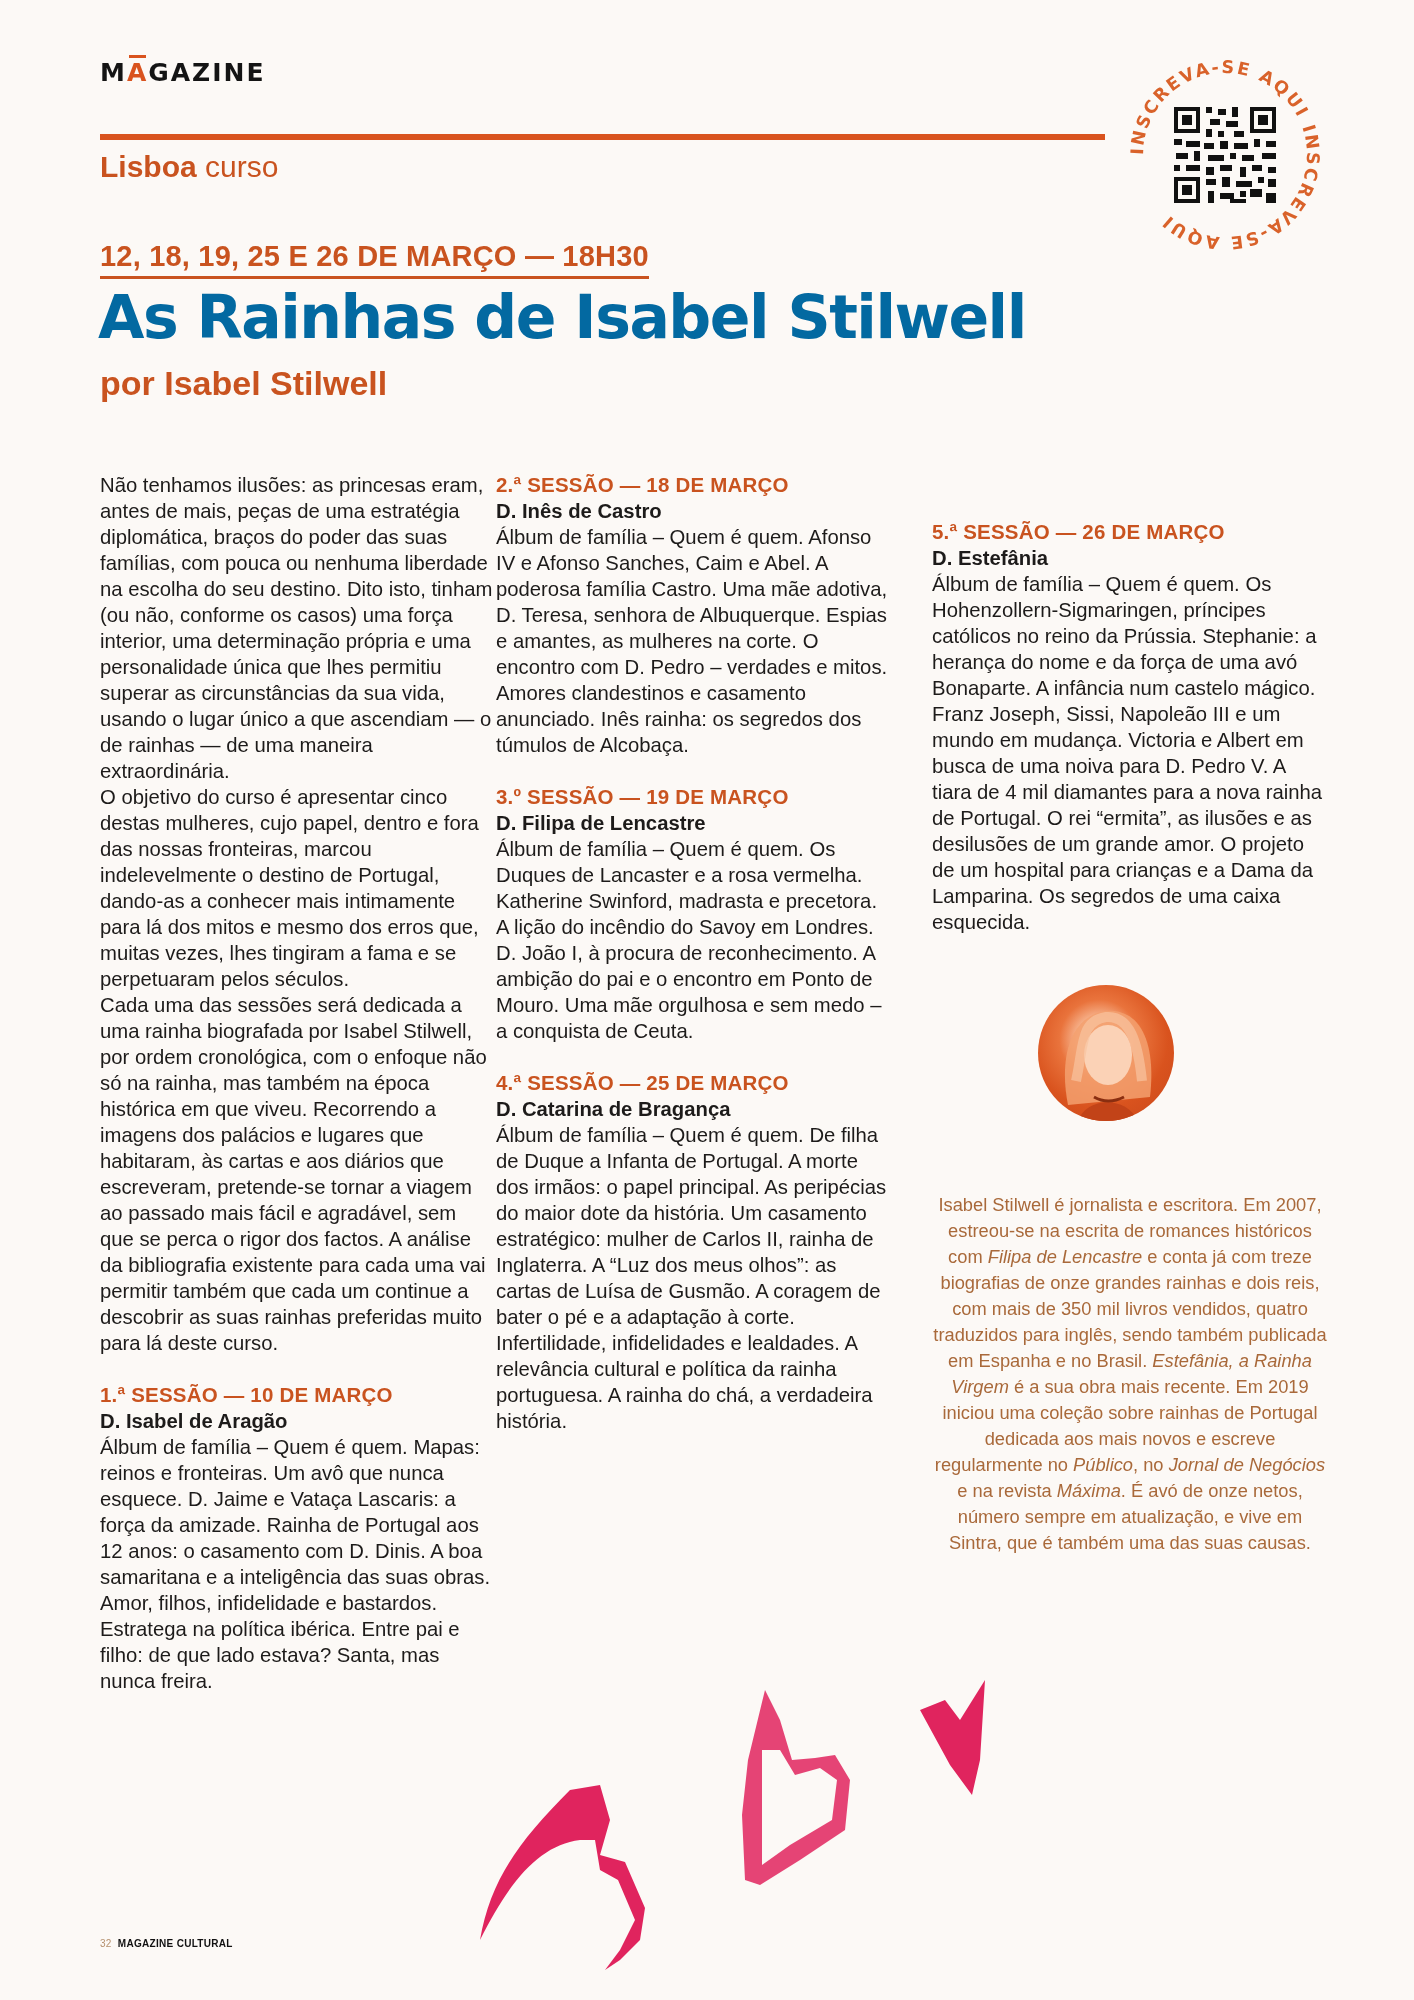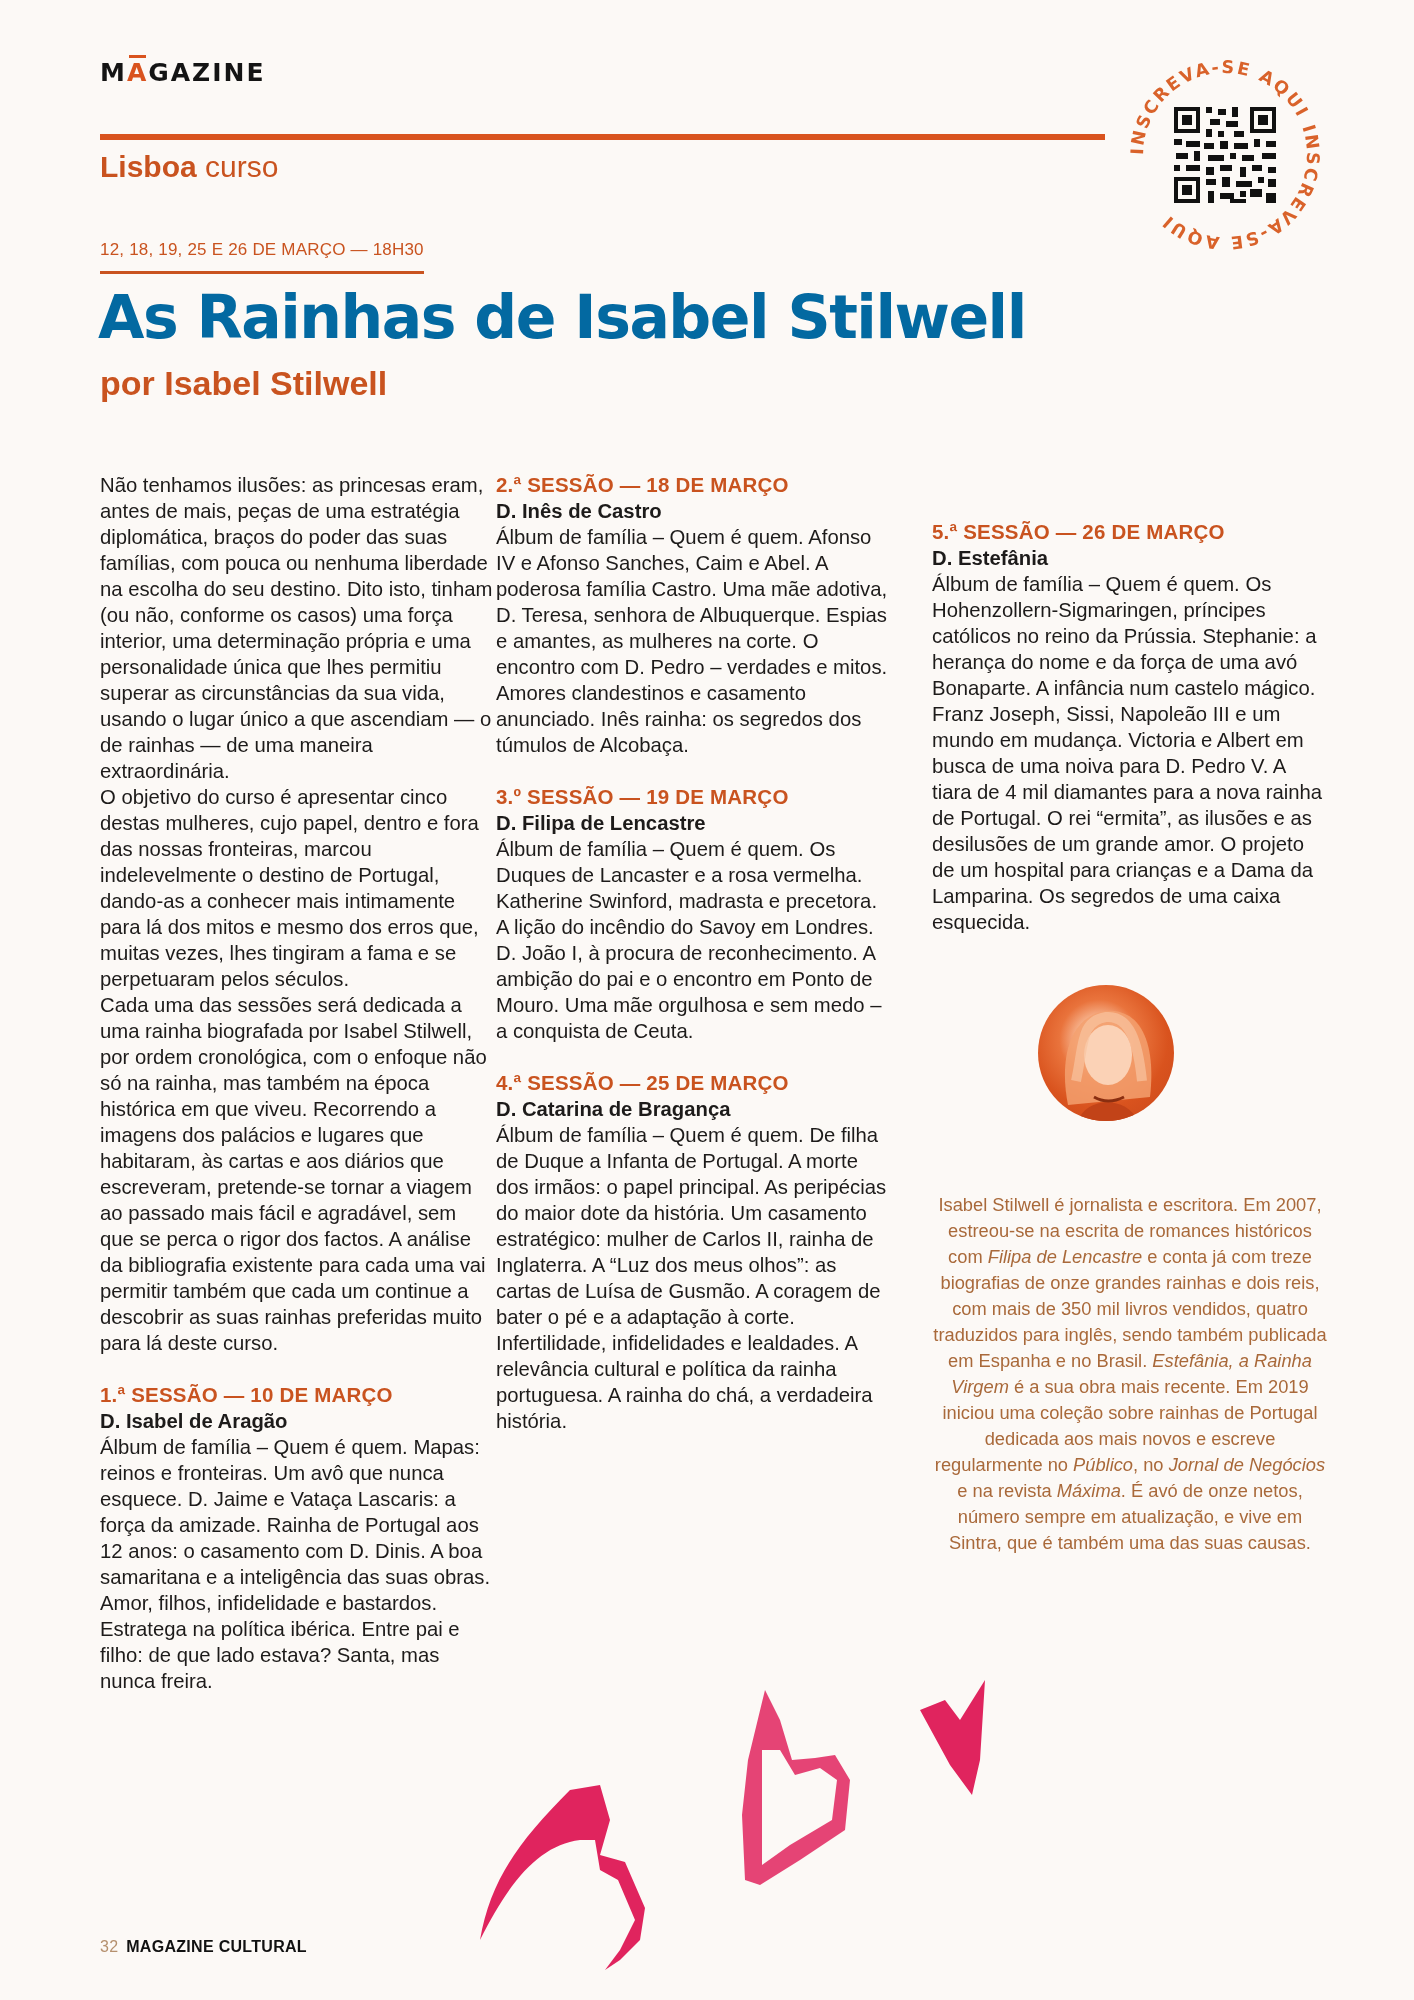--- a/index.html
+++ b/index.html
@@ -11,41 +11,41 @@
   .brand .accent-a::before { content: ""; position: absolute; left: 2px; right: 2px; top: -3px; height: 3px; background: #d9531e; }
 
   .rule { position: absolute; left: 100px; top: 134px; width: 1005px; height: 6px; background: #d9531e; }
 
   .section { position: absolute; left: 100px; top: 150px; font-size: 30px; color: #c9531f; }
   .section b { font-weight: 700; }
   .section span { font-weight: 400; }
 
   .badge { position: absolute; left: 1110px; top: 55px; width: 230px; height: 200px; }
 
-  .dates { position: absolute; left: 100px; top: 240px; font-size: 17px; font-weight: 400; color: #c9531f; letter-spacing: 0.2px; padding-bottom: 11px; border-bottom: 3px solid #c9531f; }
+  .dates { position: absolute; left: 100px; top: 240px; font-size: 29px; font-weight: 700; color: #c9531f; letter-spacing: 0.2px; padding-bottom: 3px; border-bottom: 3px solid #c9531f; }
 
   .title { position: absolute; left: 98px; top: 282px; font-family: "DejaVu Sans", sans-serif; font-weight: 900; font-size: 60px; letter-spacing: -1.5px; color: #0369a1; white-space: nowrap; }
 
   .byline { position: absolute; left: 100px; top: 364px; font-size: 34px; font-weight: 700; color: #c9531f; }
 
   .col { position: absolute; top: 472px; width: 395px; font-size: 20.3px; line-height: 26px; color: #1d1b1a; }
   .col1 { left: 100px; }
   .col2 { left: 496px; }
   .col3 { left: 932px; margin-top: 47px; }
   .col p { margin: 0; }
   .session { margin-bottom: 16px; }
   .session-head { font-weight: 700; color: #c9531f; font-size: 20.5px; letter-spacing: 0.2px; }
   .session-queen { font-weight: 700; color: #1d1b1a; }
 
   .portrait { position: absolute; left: 1038px; top: 985px; width: 136px; height: 136px; border-radius: 50%; overflow: hidden; background: radial-gradient(circle at 45% 40%, #f7b48e 0 20%, #e9733c 36%, #d9531e 62%, #c8461a 100%); }
 
   .bio { position: absolute; left: 930px; top: 1192px; width: 400px; text-align: center; font-size: 18.3px; line-height: 26px; color: #a9693a; }
   .bio i { font-style: italic; }
 
-  .footer { position: absolute; left: 100px; top: 1938px; font-size: 16px; font-weight: 700; color: #111; letter-spacing: 0.3px; }
+  .footer { position: absolute; left: 100px; top: 1938px; font-size: 10px; font-weight: 700; color: #111; letter-spacing: 0.3px; }
   .footer .pg { color: #b5906e; font-weight: 400; margin-right: 3px; }
 
   .hearts { position: absolute; left: 480px; top: 1640px; width: 860px; height: 360px; pointer-events: none; }
 </style>
 </head>
 <body>
 
 <div class="brand"><span>M</span><span class="accent-a">A</span><span>GAZINE</span></div>
 
 <div class="rule"></div>

